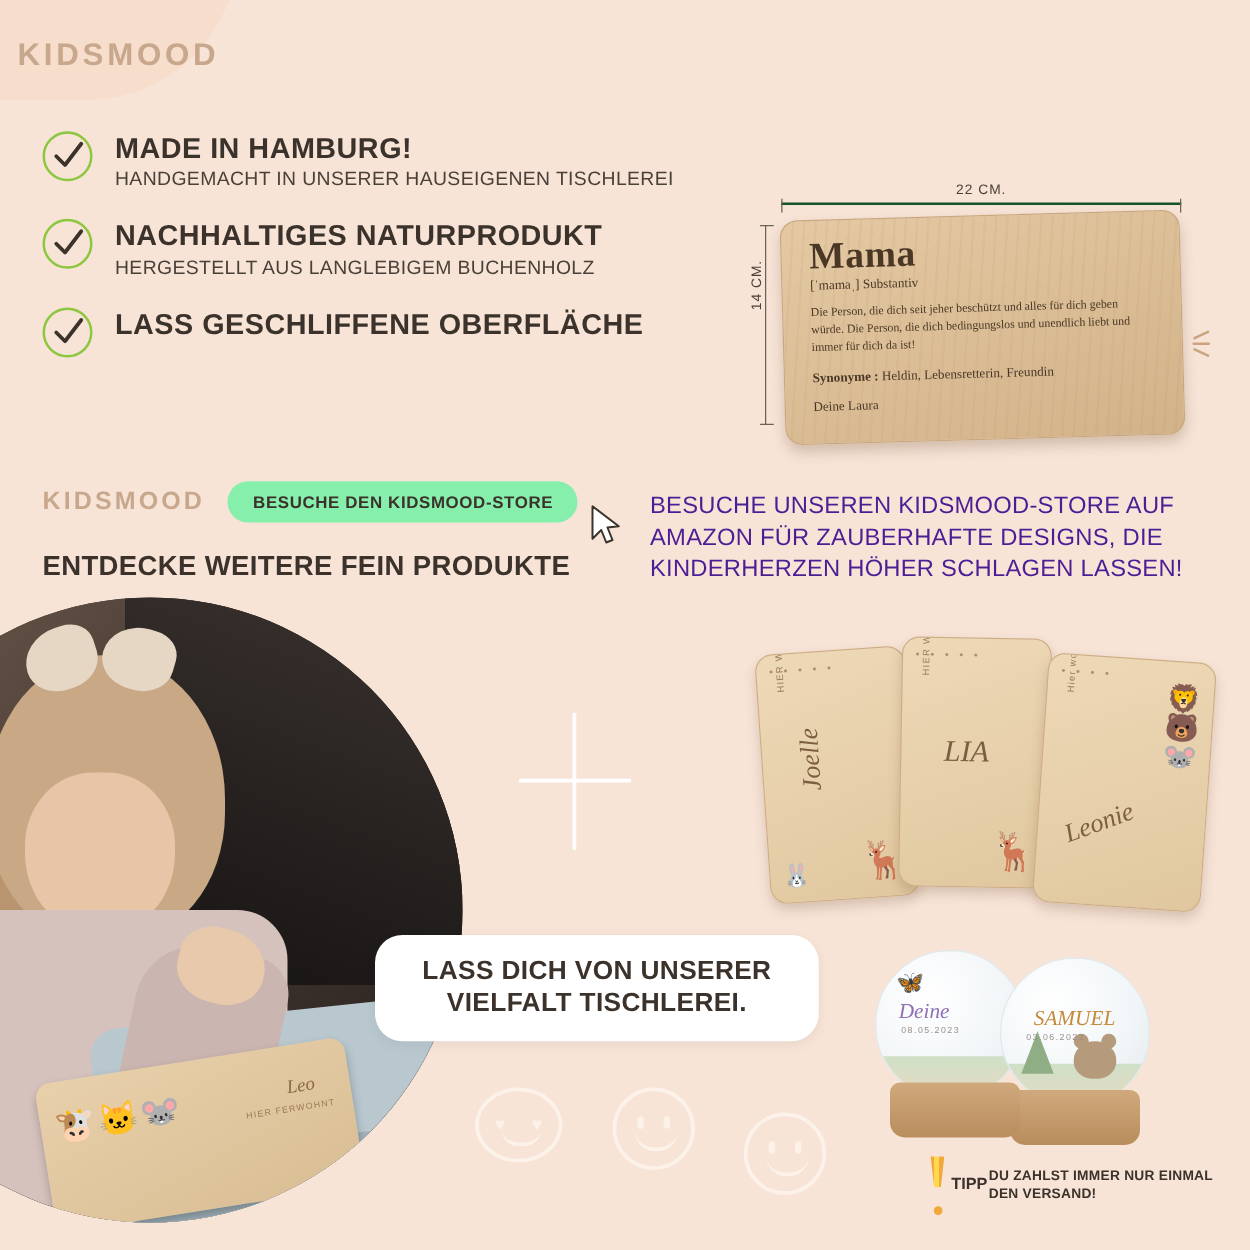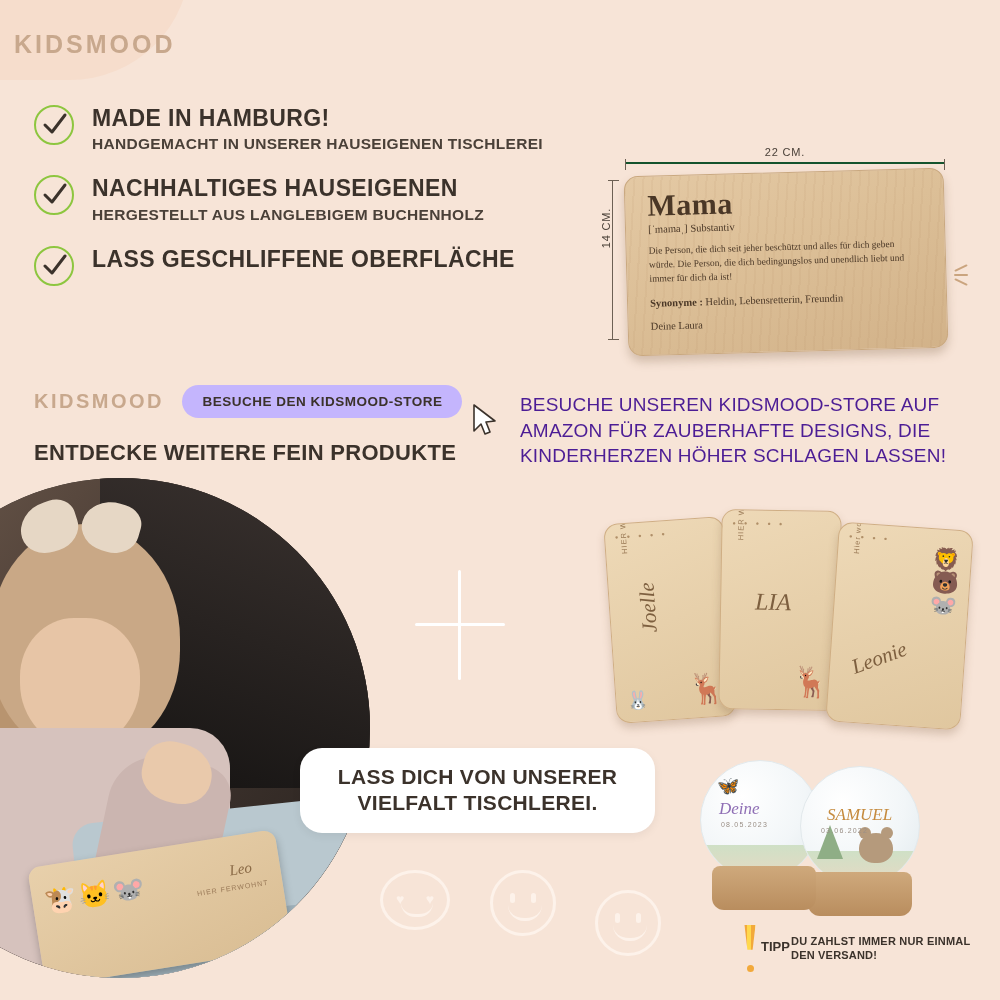--- a/index.html
+++ b/index.html
@@ -30,21 +30,21 @@
     border:2px solid #8dc63f; flex:none; margin-right:18px;
     position:relative; background:transparent;
   }
   .check-circle svg{ position:absolute; left:6px; top:5px; }
   .feature-texts{ padding-top:1px; }
   .feature-title{
     font-size:23px; font-weight:700; letter-spacing:.4px; color:#3b322b;
     line-height:1.1;
   }
   .feature-sub{
-    font-size:15.5px; letter-spacing:.3px; color:#4a4038; margin-top:4px;font-weight:bold;
+    font-size:15.5px; letter-spacing:.3px; color:#4a4038; margin-top:4px;
   }
   
   .board-wrap{ position:absolute; left:600px; top:150px; width:370px; height:230px; }
   .dim-top{
     position:absolute; left:25px; top:0; width:320px; height:18px;
     border-top:2px solid #14532d;
     margin-top:12px;
   }
   .dim-top:before,.dim-top:after{
     content:""; position:absolute; top:-5px; width:1px;height:11px;background:#6d6054;
@@ -93,21 +93,21 @@
   .spark i:nth-child(1){ transform:rotate(-25deg); }
   .spark i:nth-child(3){ transform:rotate(25deg); }
   
   .store-row{ position:absolute; left:34px; top:385px; width:490px; }
   .store-logo{
     font-size:20px; letter-spacing:2.5px; font-weight:700; color:#c8a88d;
     display:inline-block; vertical-align:middle;
   }
   .store-btn{
     display:inline-block; vertical-align:middle; margin-left:14px;
-    background:#c4b5fd; color:#3b322b; font-size:13.5px; font-weight:700;
+    background:#86efac; color:#3b322b; font-size:13.5px; font-weight:700;
     letter-spacing:.5px; padding:9px 20px; border-radius:20px; border:none;
     cursor:pointer;
   }
   .cursor{ position:absolute; left:472px; top:404px; }
   .store-headline{
     position:absolute; left:34px; top:440px;
     font-size:22px; font-weight:700; letter-spacing:.3px; color:#3b322b;
   }
   .store-copy{
     position:absolute; left:520px; top:392px; width:430px;
@@ -249,21 +249,21 @@
     </div>
   </div>
 
   <div class="feature">
     <div class="check-circle">
       <svg width="26" height="26" viewBox="0 0 26 26">
           <path d="M3 13 L10 20 L23 3" stroke="#3b322b" stroke-width="3" fill="none" stroke-linecap="round" stroke-linejoin="round"></path>
         </svg>
     </div>
     <div class="feature-texts">
-      <div class="feature-title">NACHHALTIGES HAUSEIGENEN</div>
+      <div class="feature-title">NACHHALTIGES NATURPRODUKT</div>
       <div class="feature-sub">HERGESTELLT AUS LANGLEBIGEM BUCHENHOLZ</div>
     </div>
   </div>
 
 
   <div class="feature">
     <div class="check-circle">
       <svg width="26" height="26" viewBox="0 0 26 26">
           <path d="M3 13 L10 20 L23 3" stroke="#3b322b" stroke-width="3" fill="none" stroke-linecap="round" stroke-linejoin="round"></path>
         </svg>

